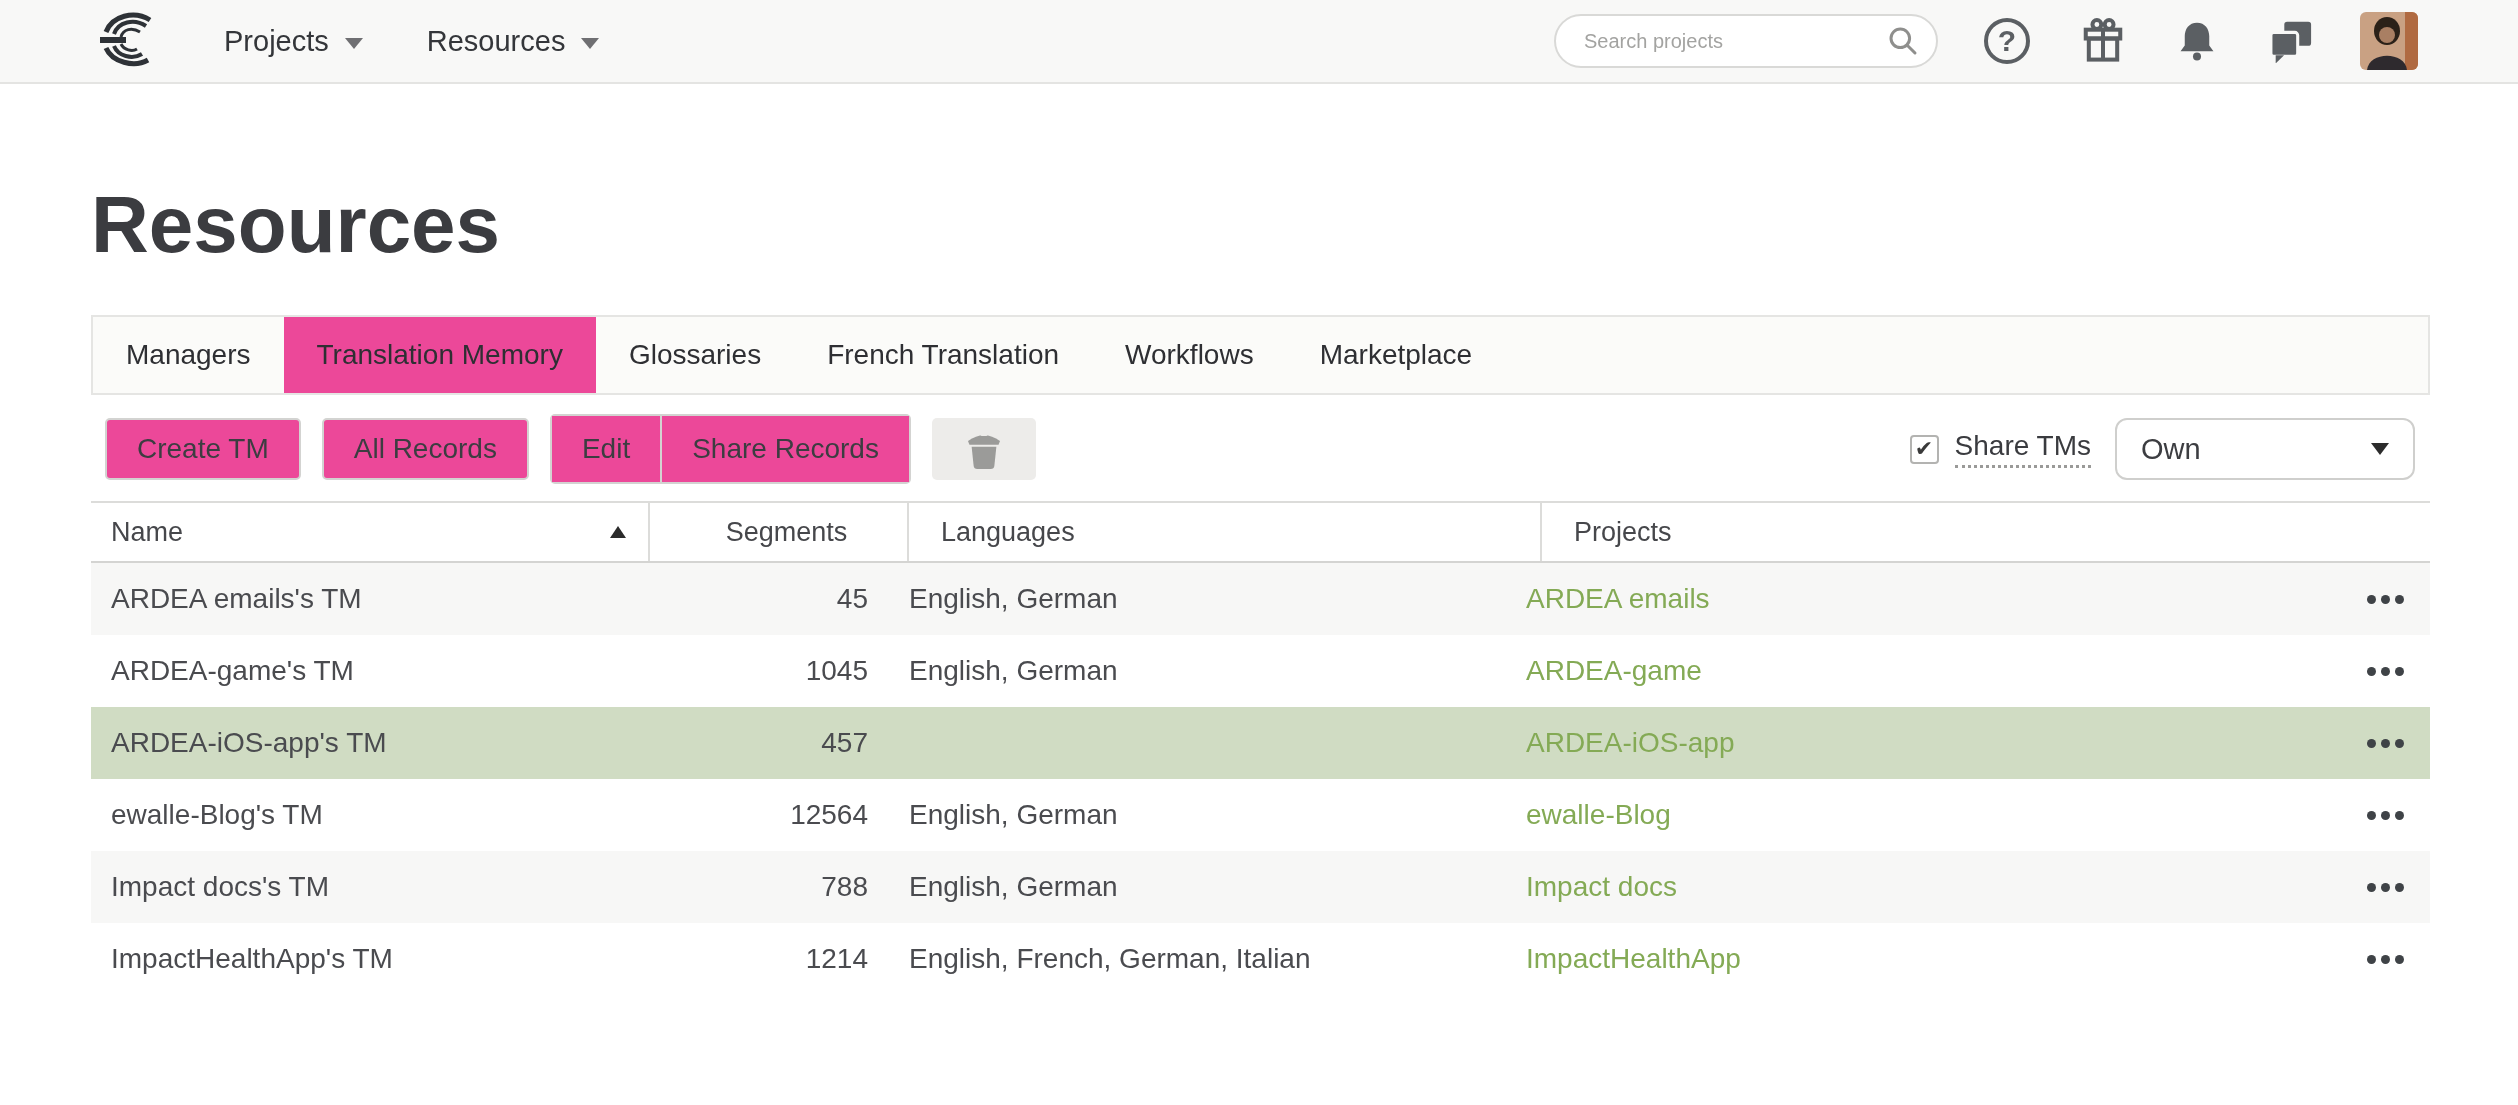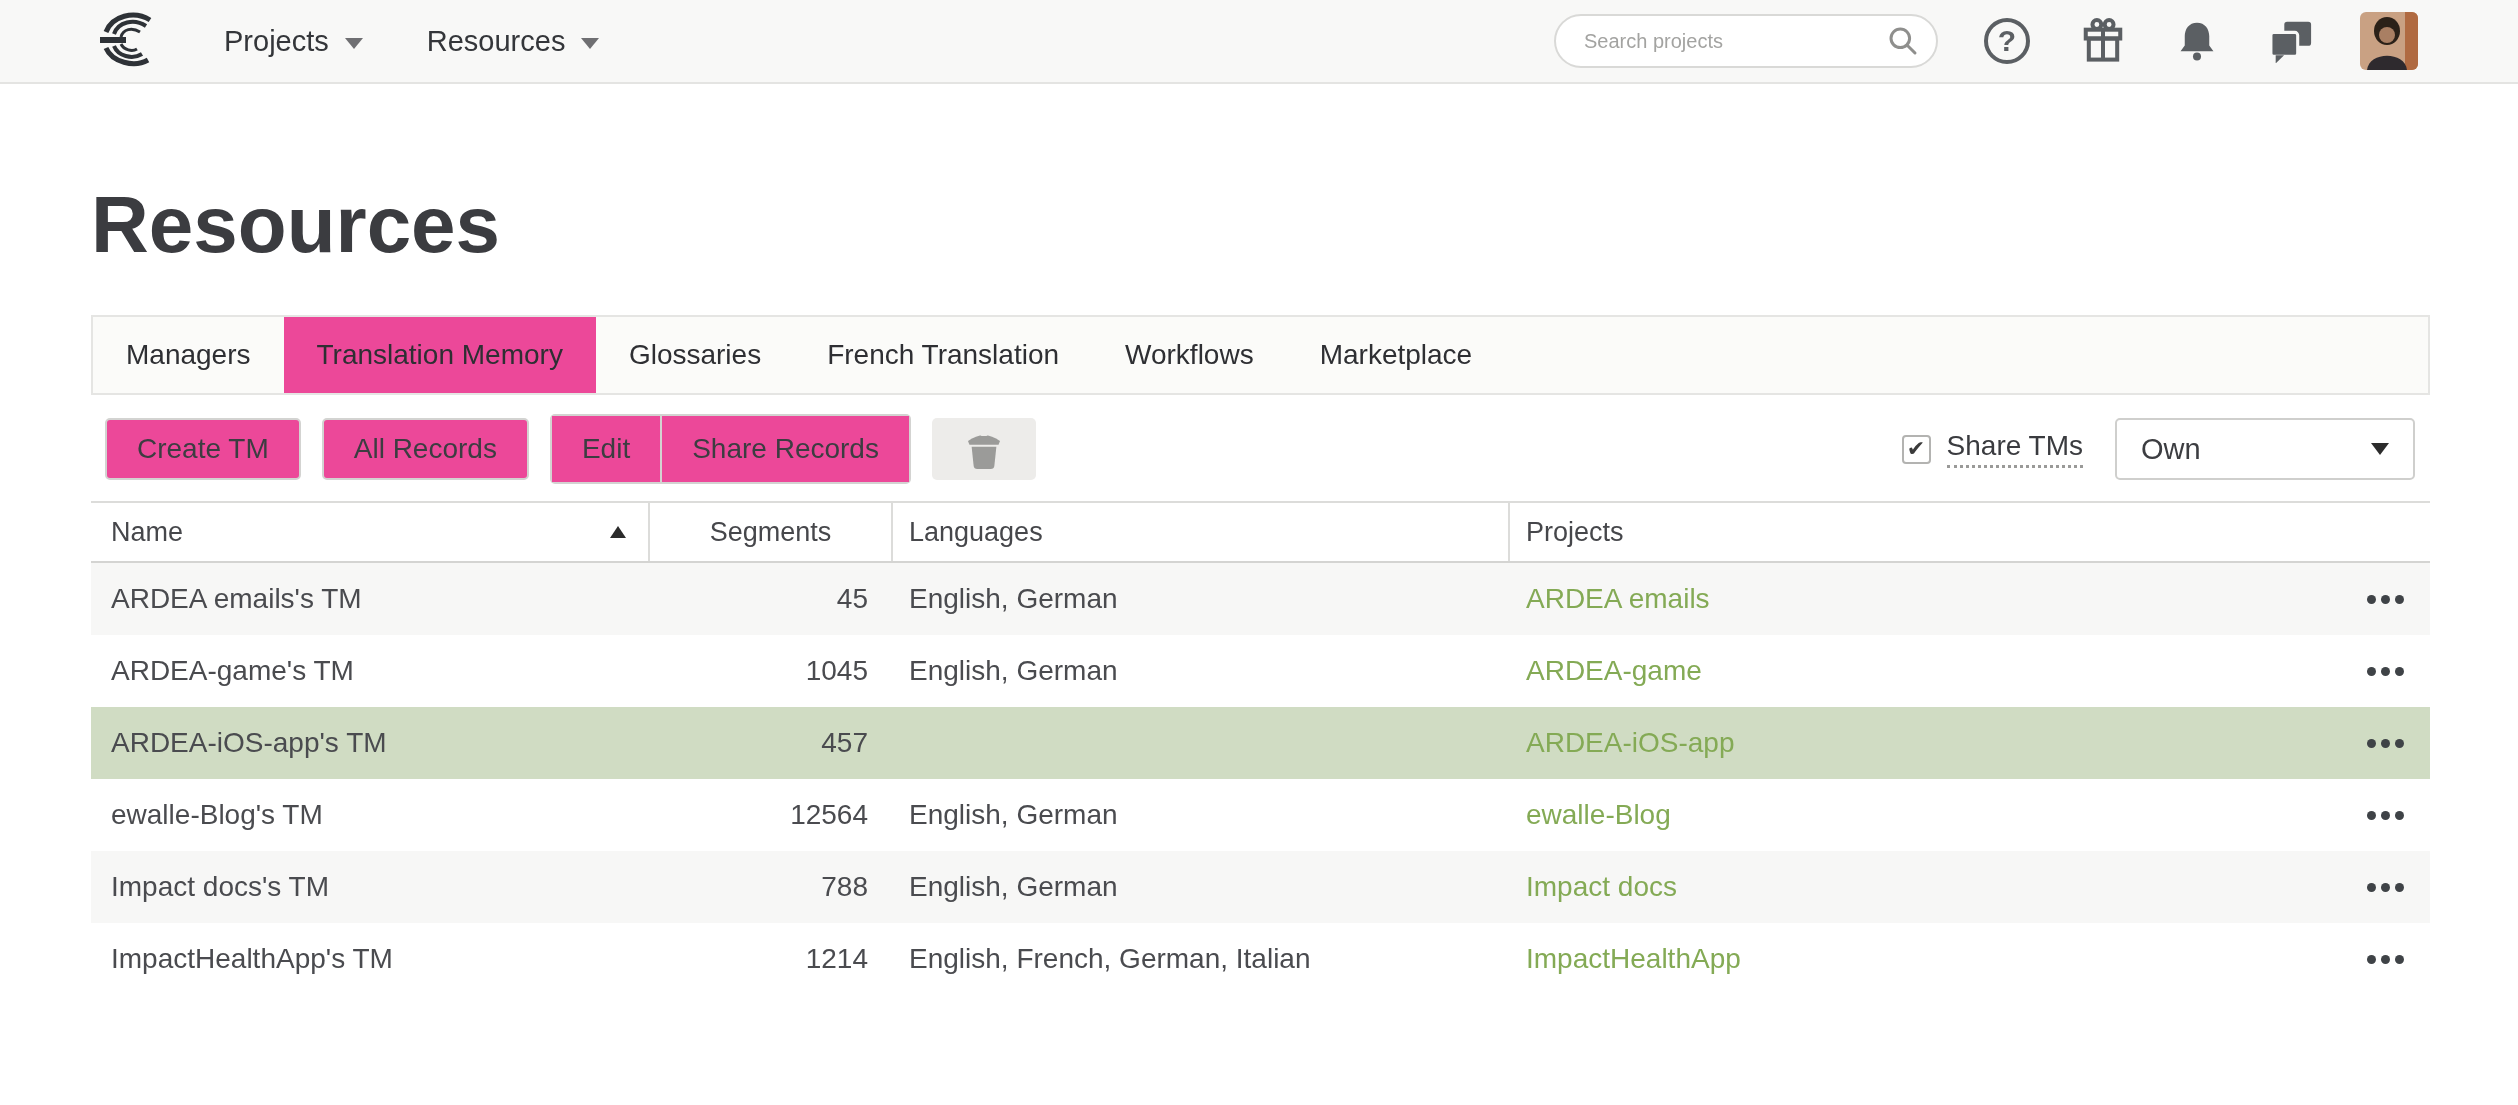--- a/index.html
+++ b/index.html
@@ -55,29 +55,29 @@
   .trash-btn { width:104px; height:62px; background:#edecea; border-radius:5px; display:flex; align-items:center; justify-content:center; cursor:pointer; }
 
   .right-tools { margin-left:auto; display:flex; align-items:center; }
   .checkbox {
     width:29px; height:29px; border:2px solid #b3b3b1; border-radius:4px; background:#fff;
     display:flex; align-items:center; justify-content:center; cursor:pointer;
   }
   .checkbox::after { content:"\2714"; font-size:22px; color:#3a3a3a; line-height:1; }
   .share-label { margin-left:16px; font-size:28px; color:#3a3b3f; border-bottom:3px dotted #9a9a98; padding-bottom:3px; cursor:help; }
   .scope-select {
-    margin-left:32px; width:300px; height:62px; border:2px solid #cfcfcd; border-radius:5px;
+    margin-left:24px; width:300px; height:62px; border:2px solid #cfcfcd; border-radius:12px;
     background:#fff; display:flex; align-items:center; justify-content:space-between;
     padding:0 24px; font-size:29px; color:#3c3d41; cursor:pointer;
   }
   .caret-small { width:0; height:0; border-left:9px solid transparent; border-right:9px solid transparent; border-top:12px solid #2c2c2c; }
 
   
   .tm-table { margin-top:20px; }
-  .thead { display:flex; height:62px; border-top:2px solid #dcdcda; border-bottom:2px solid #d4d4d2; font-size:27px; color:#46474b; }
+  .thead { display:flex; height:62px; border-top:2px solid #dcdcda; border-bottom:2px solid #d4d4d2; font-size:27px; color:#46474b;gap:16px; }
   .th { height:100%; display:flex; align-items:center; cursor:pointer; }
   .th-name { width:559px; padding:0 22px 0 20px; border-right:2px solid #dcdcda; justify-content:space-between; }
   .th-segments { width:243px; border-right:2px solid #dcdcda; justify-content:center; }
   .th-languages { width:617px; padding-left:16px; border-right:2px solid #dcdcda; }
   .th-projects { flex:1; padding-left:16px; }
   .sort-asc { width:0; height:0; border-left:8px solid transparent; border-right:8px solid transparent; border-bottom:12px solid #2b2b2b; }
 
   .trow { display:flex; height:72px; align-items:center; font-size:28px; color:#4a4b4f; cursor:default; }
   .trow.alt { background:#f7f7f6; }
   .trow.selected { background:#d0dcc3; }

